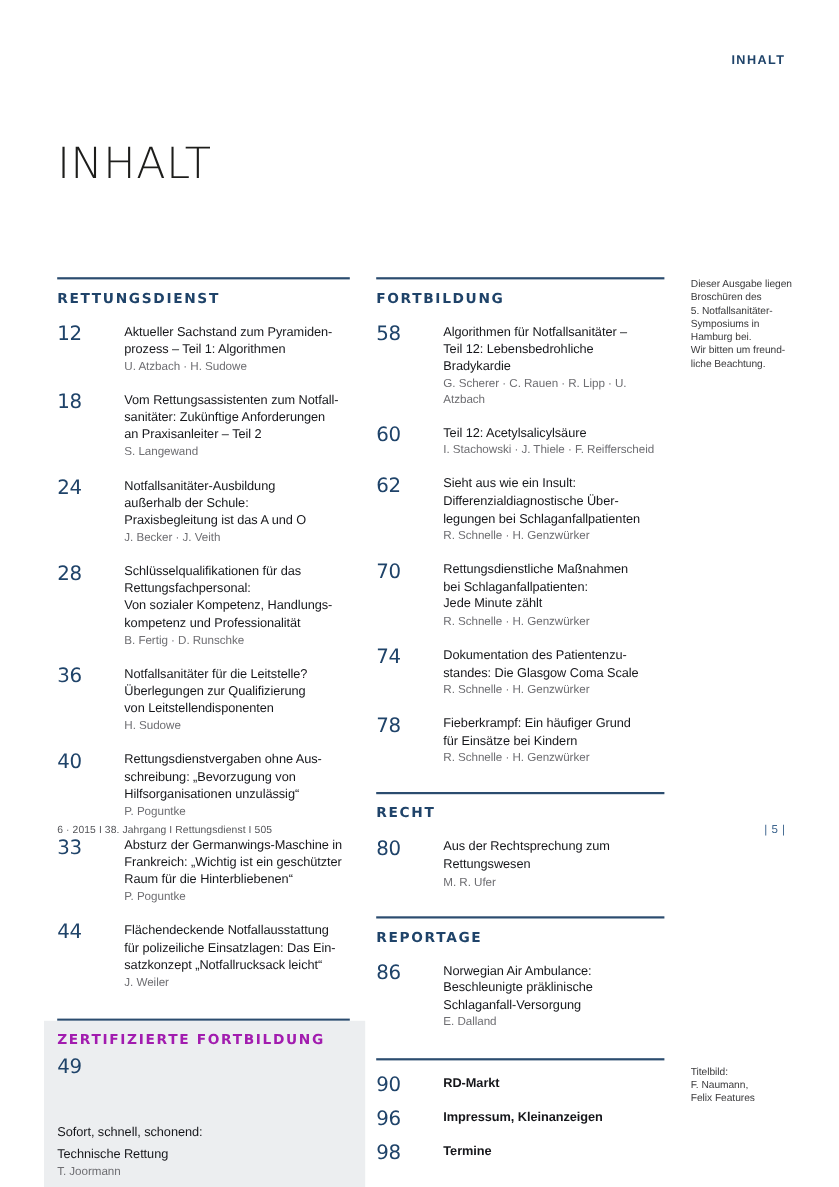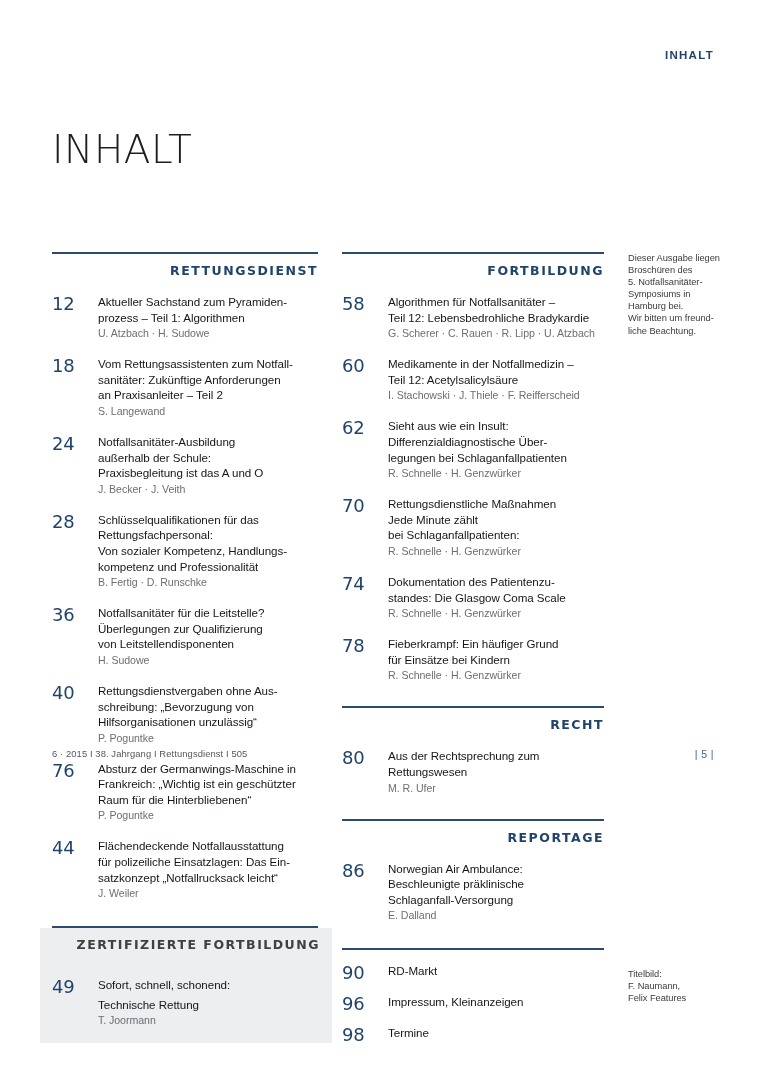--- a/index.html
+++ b/index.html
@@ -69,32 +69,31 @@
     background: #2b4c6f;
     width: 100%;
   }
   .section-title {
     font-size: 12.5px;
     font-weight: bold;
     letter-spacing: 1.5px;
     color: #1f4369;
     margin: 9px 0 0 0;
     font-family: "DejaVu Sans", sans-serif;
-    text-align: right;
   }
   .section-title.red {
-    color: #404040;
-    margin-left: 16px;
+    color: #a21caf;
   }
 
   
   .entry {
     display: flex;
     align-items: flex-start;
     margin-top: 16px;
+    gap: 15px;
   }
   .entry .pagenum {
     width: 46px;
     flex: 0 0 46px;
     font-size: 18px;
     color: #1f4369;
     font-family: "DejaVu Sans", sans-serif;
     line-height: 17px;
     padding-top: 1px;
     letter-spacing: -0.2px;
@@ -115,35 +114,36 @@
     color: #6e6e72;
     margin-top: 1px;
     letter-spacing: -0.05px;
   }
 
   
   .entry.compact {
     margin-top: 13px;
   }
   .entry.compact .etitle {
-    font-weight: normal;
+    font-weight: bold;
   }
 
   
   .cert-box {
     background: #eceef0;
     padding: 9px 12px 16px 12px;
     margin-left: -12px;
     margin-right: -14px;
   }
   .cert-box .section-title {
     margin-top: 0;
   }
   .cert-box .entry {
-    margin-top: 25px;
+    margin-top: 8px;
+    flex-direction: column;
   }
   .cert-box .entry .pagenum {
     width: 46px;
     flex: 0 0 46px;
   }
   .cert-box .etitle-line2 {
     margin-top: 4px;
   }
 
   
@@ -247,21 +247,21 @@
         <div class="pagenum">40</div>
         <div class="body">
           <div class="etitle">Rettungsdienstvergaben ohne Aus-</div>
           <div class="etitle">schreibung: „Bevorzugung von</div>
           <div class="etitle">Hilfsorganisationen unzulässig“</div>
           <div class="eauthors">P. Poguntke</div>
         </div>
       </div>
 
       <div class="entry">
-        <div class="pagenum">76</div>
+        <div class="pagenum">33</div>
         <div class="body">
           <div class="etitle">Absturz der Germanwings-Maschine in</div>
           <div class="etitle">Frankreich: „Wichtig ist ein geschützter</div>
           <div class="etitle">Raum für die Hinterbliebenen“</div>
           <div class="eauthors">P. Poguntke</div>
         </div>
       </div>
 
       <div class="entry">
         <div class="pagenum">44</div>
@@ -304,42 +304,41 @@
         <div class="body">
           <div class="etitle">Algorithmen für Notfallsanitäter –</div>
           <div class="etitle">Teil 12: Lebensbedrohliche Bradykardie</div>
           <div class="eauthors">G. Scherer · C. Rauen · R. Lipp · U. Atzbach</div>
         </div>
       </div>
 
       <div class="entry">
         <div class="pagenum">60</div>
         <div class="body">
-          <div class="etitle">Medikamente in der Notfallmedizin –</div>
           <div class="etitle">Teil 12: Acetylsalicylsäure</div>
           <div class="eauthors">I. Stachowski · J. Thiele · F. Reifferscheid</div>
         </div>
       </div>
 
       <div class="entry">
         <div class="pagenum">62</div>
         <div class="body">
           <div class="etitle">Sieht aus wie ein Insult:</div>
           <div class="etitle">Differenzialdiagnostische Über-</div>
           <div class="etitle">legungen bei Schlaganfallpatienten</div>
           <div class="eauthors">R. Schnelle · H. Genzwürker</div>
         </div>
       </div>
 
       <div class="entry">
         <div class="pagenum">70</div>
         <div class="body">
           <div class="etitle">Rettungsdienstliche Maßnahmen</div>
+          <div class="etitle">bei Schlaganfallpatienten:</div>
           <div class="etitle">Jede Minute zählt</div>
-          <div class="etitle">bei Schlaganfallpatienten:</div>
           <div class="eauthors">R. Schnelle · H. Genzwürker</div>
         </div>
       </div>
 
       <div class="entry">
         <div class="pagenum">74</div>
         <div class="body">
           <div class="etitle">Dokumentation des Patientenzu-</div>
           <div class="etitle">standes: Die Glasgow Coma Scale</div>
           <div class="eauthors">R. Schnelle · H. Genzwürker</div>

